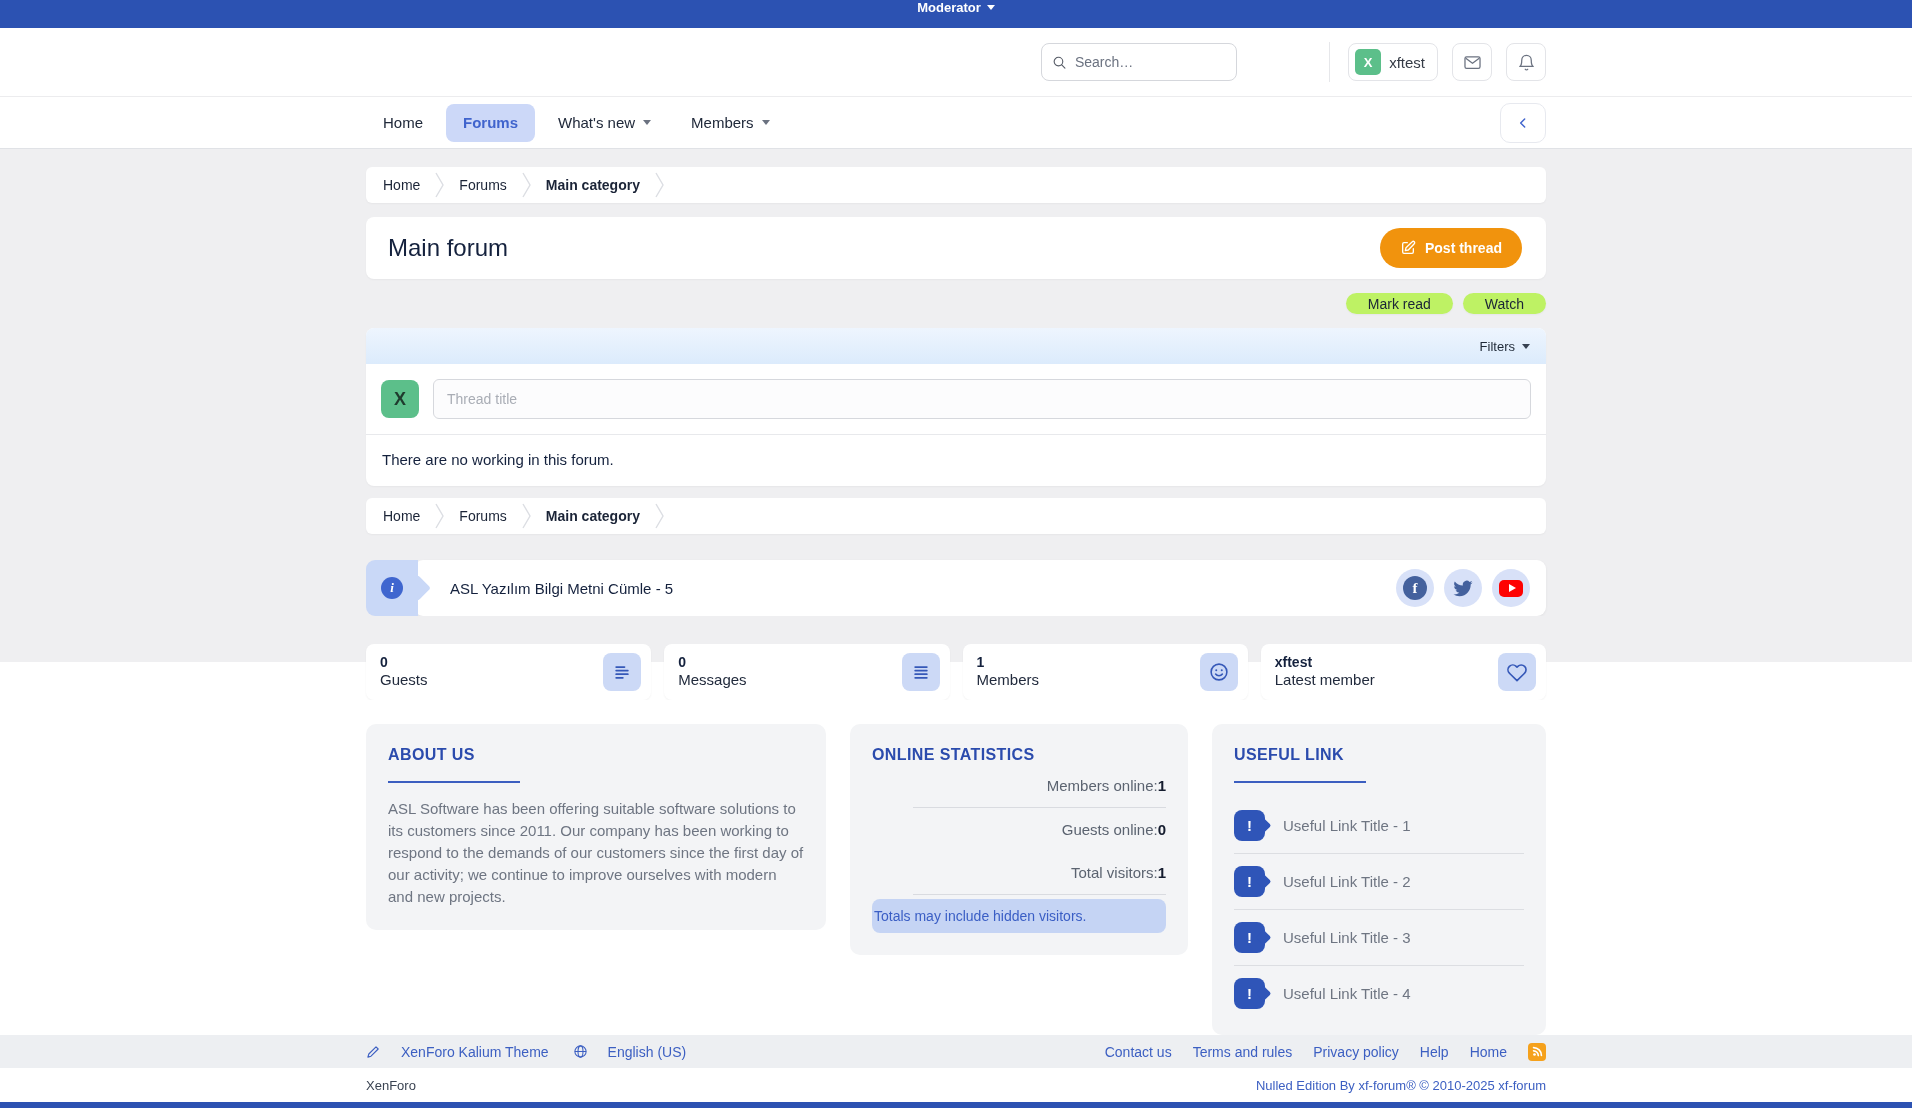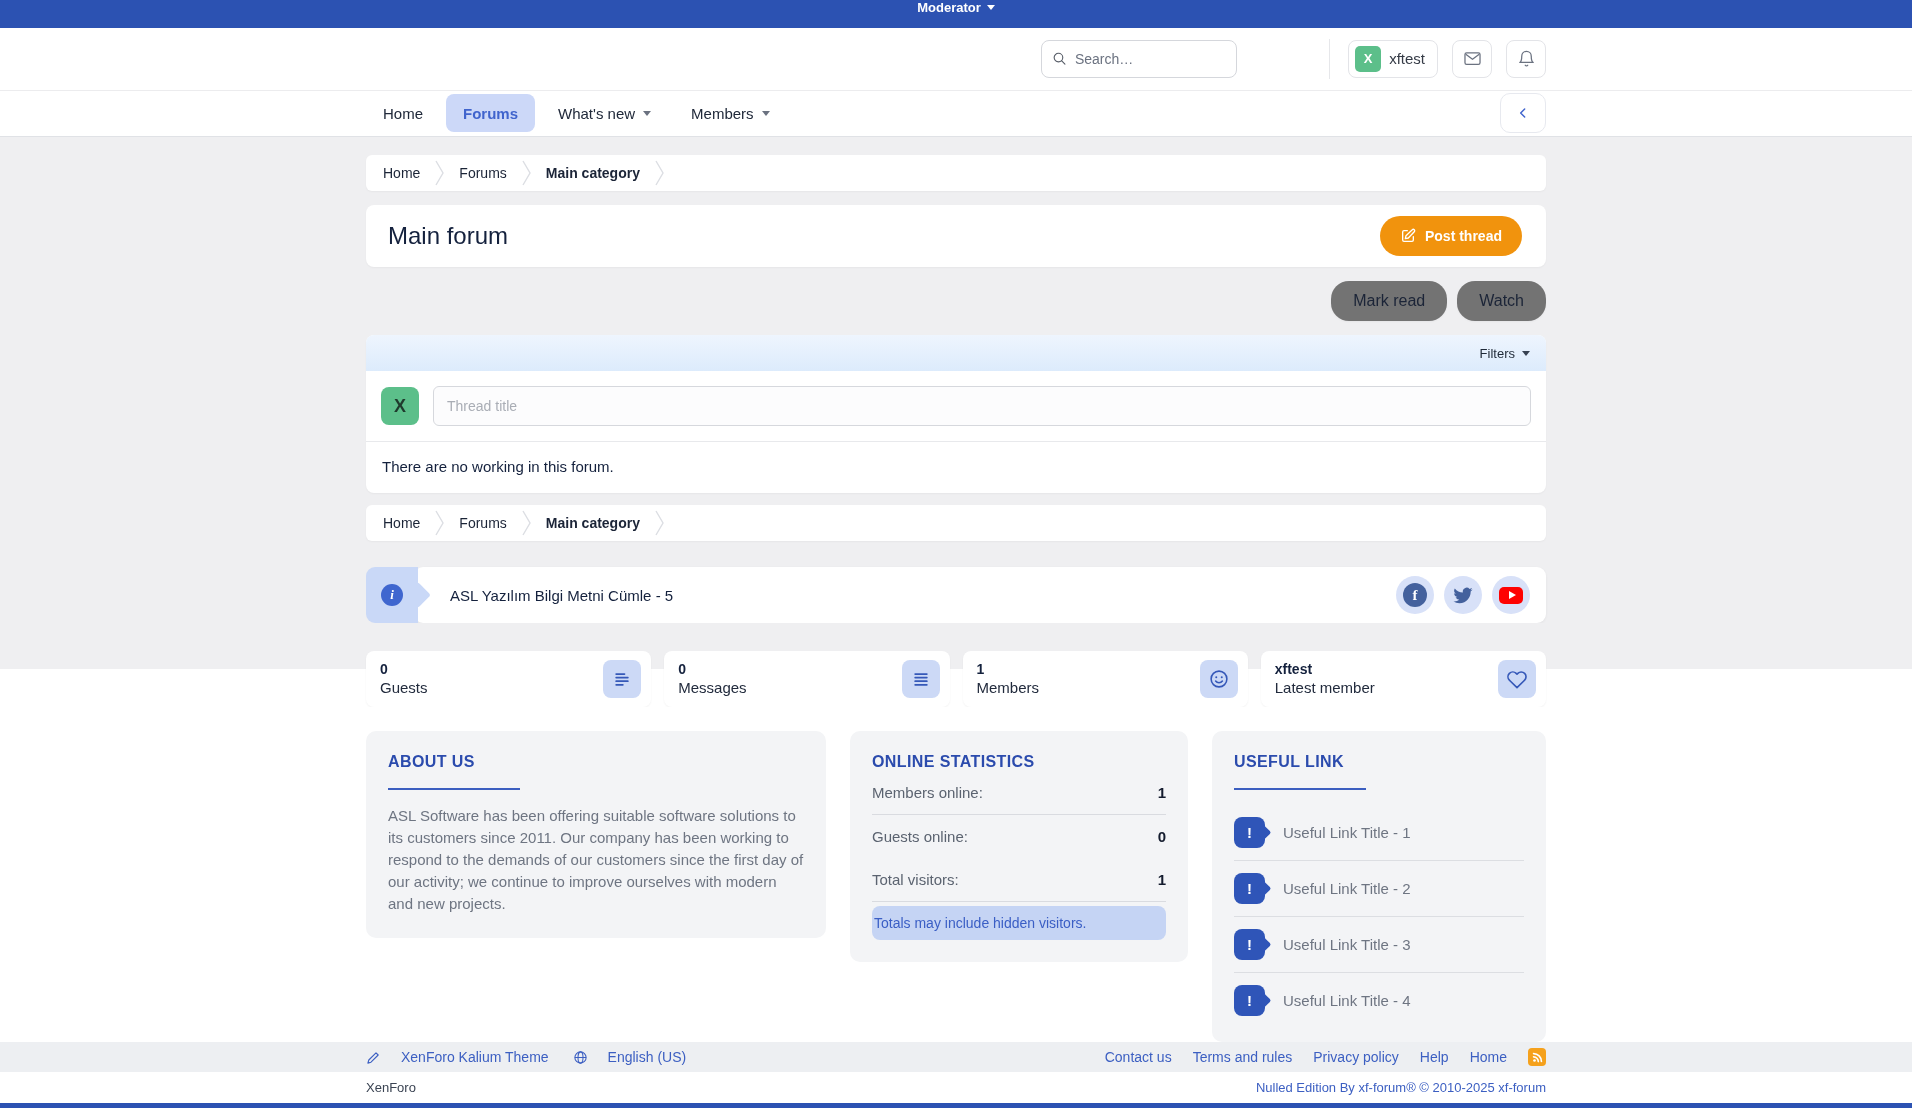--- a/index.html
+++ b/index.html
@@ -41,21 +41,21 @@
   .crumb-card { background:#fff; border-radius:6px; height:36px; display:flex; align-items:center; padding:0 4px 0 2px; box-shadow:0 1px 2px rgba(0,0,0,.04); }
   .crumb { font-size:14px; color:#1b2437; padding:0 15px; cursor:pointer; }
   .crumb.current { font-weight:700; }
   .crumb-sep { display:flex; align-items:center; height:100%; }
 
   .forum-card { margin-top:14px; background:#fff; border-radius:8px; height:62px; display:flex; align-items:center; justify-content:space-between; padding:0 24px 0 22px; box-shadow:0 1px 2px rgba(0,0,0,.04); }
   .forum-title { font-size:24px; font-weight:500; color:#14213d; }
   .post-btn { background:#f1930d; color:#fff; border:none; height:40px; border-radius:21px; padding:0 20px; font-size:14px; font-weight:600; display:flex; align-items:center; gap:9px; cursor:pointer; font-family:inherit; }
 
   .actions-row { display:flex; justify-content:flex-end; gap:10px; margin:14px 0; }
-  .pill-btn { background:#737373; border:none; height:40px; border-radius:18px; padding:0 22px; font-size:16px; color:#1b2437; cursor:pointer; font-family:inherit; box-shadow:0 1px 2px rgba(0,0,0,.04); }
+  .pill-btn { background:#bef264; border:none; height:21px; border-radius:18px; padding:0 22px; font-size:14px; color:#1b2437; cursor:pointer; font-family:inherit; box-shadow:0 1px 2px rgba(0,0,0,.04); }
 
   .threads-card { background:#fff; border-radius:8px; overflow:hidden; box-shadow:0 1px 2px rgba(0,0,0,.04); }
   .threads-head { height:36px; background:linear-gradient(#eef5fe,#dcebfc); display:flex; align-items:center; justify-content:flex-end; padding:0 16px; gap:7px; font-size:13px; color:#1f2937; cursor:pointer; }
   .threads-head .caret { color:#374151; }
   .composer { display:flex; align-items:center; gap:14px; padding:15px 15px; }
   .composer-avatar { width:38px; height:38px; border-radius:8px; background:#5cbf8a; color:#1f3b2d; font-weight:700; font-size:18px; display:flex; align-items:center; justify-content:center; flex:none; }
   .thread-input { flex:1; height:40px; border:1px solid #d6d8dd; border-radius:6px; padding:0 13px; font-size:14px; color:#374151; font-family:inherit; background:#fcfcfd; outline:none; }
   .thread-input::placeholder { color:#a9adb5; }
   .threads-divider { height:1px; background:#e8e9ec; }
   .empty-msg { padding:16px 16px 18px; font-size:15px; color:#14213d; }
@@ -85,21 +85,21 @@
   
   .main-white { background:#fff; flex:1; }
   .columns { display:flex; gap:24px; align-items:flex-start; margin-top:24px; }
   .col-card { background:#f3f4f6; border-radius:10px; padding:22px; }
   .col-about { width:460px; }
   .col-online { width:338px; }
   .col-useful { flex:1; }
   .col-heading { font-size:16px; font-weight:700; color:#2b4bad; letter-spacing:.4px; }
   .col-underline { width:132px; height:2px; background:#3b5ec0; margin:17px 0 15px; }
   .about-text { font-size:15px; color:#6e7582; line-height:1.47; }
-  .os-row { display:flex; justify-content:space-between; align-items:center; padding:13px 0; border-bottom:1px solid #d9dbe0; font-size:15px; }
+  .os-row { display:flex; justify-content:flex-end; align-items:center; padding:13px 0; border-bottom:1px solid #d9dbe0; font-size:15px;margin-left:41px; }
   .os-row:first-of-type { margin-top:6px; }
   .os-row:nth-of-type(3) { border-bottom:none; }
   .os-label { color:#5b6370; }
   .os-value { font-weight:700; color:#141c2e; }
   .os-note { background:#c5d4f4; border-radius:8px; padding:9px 2px; font-size:14px; color:#3a5ec5; margin-top:4px; }
   .ul-item { display:flex; align-items:center; gap:18px; padding:12px 0; border-bottom:1px solid #dcdee2; }
   .ul-item:last-child { border-bottom:none; padding-bottom:4px; }
   .bang-icon { width:31px; height:31px; border-radius:8px; background:#2f55b8; color:#fff; font-weight:700; font-size:15px; display:flex; align-items:center; justify-content:center; position:relative; flex:none; }
   .bang-icon::after { content:""; position:absolute; right:-4px; top:10px; width:11px; height:11px; background:#2f55b8; transform:rotate(45deg); border-radius:2px; }
   .ul-label { font-size:15px; color:#6e7582; cursor:pointer; }

